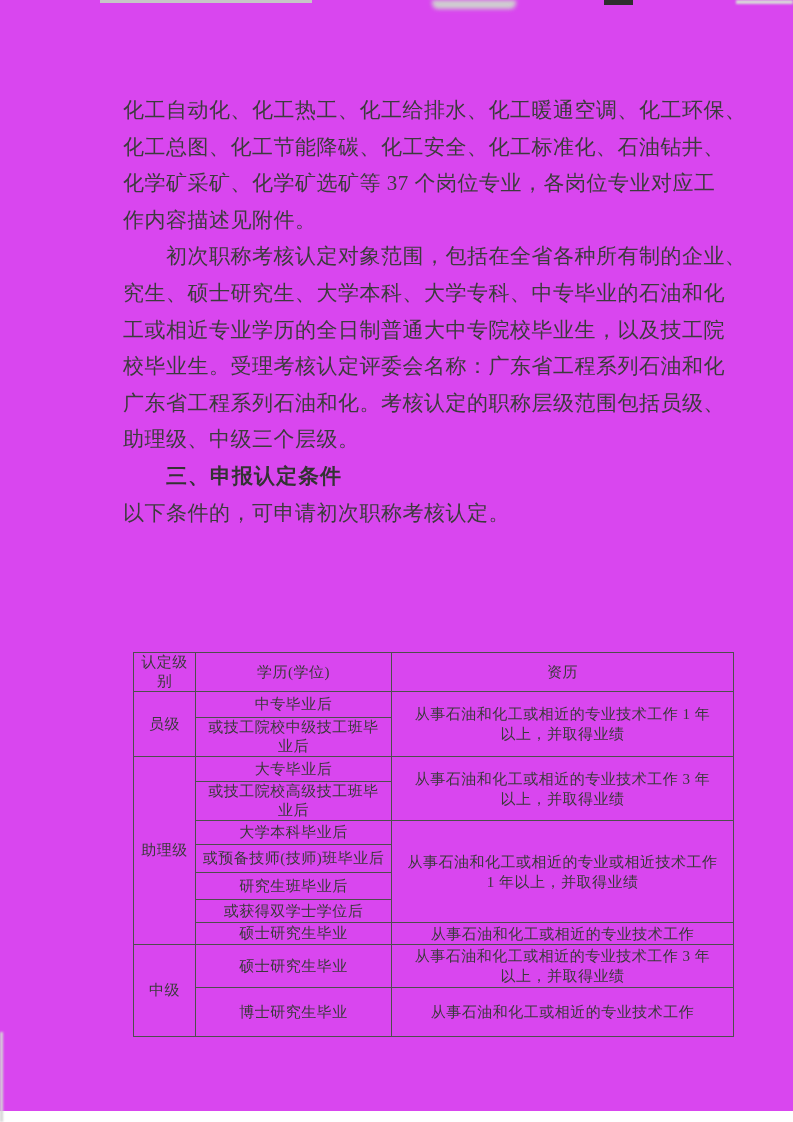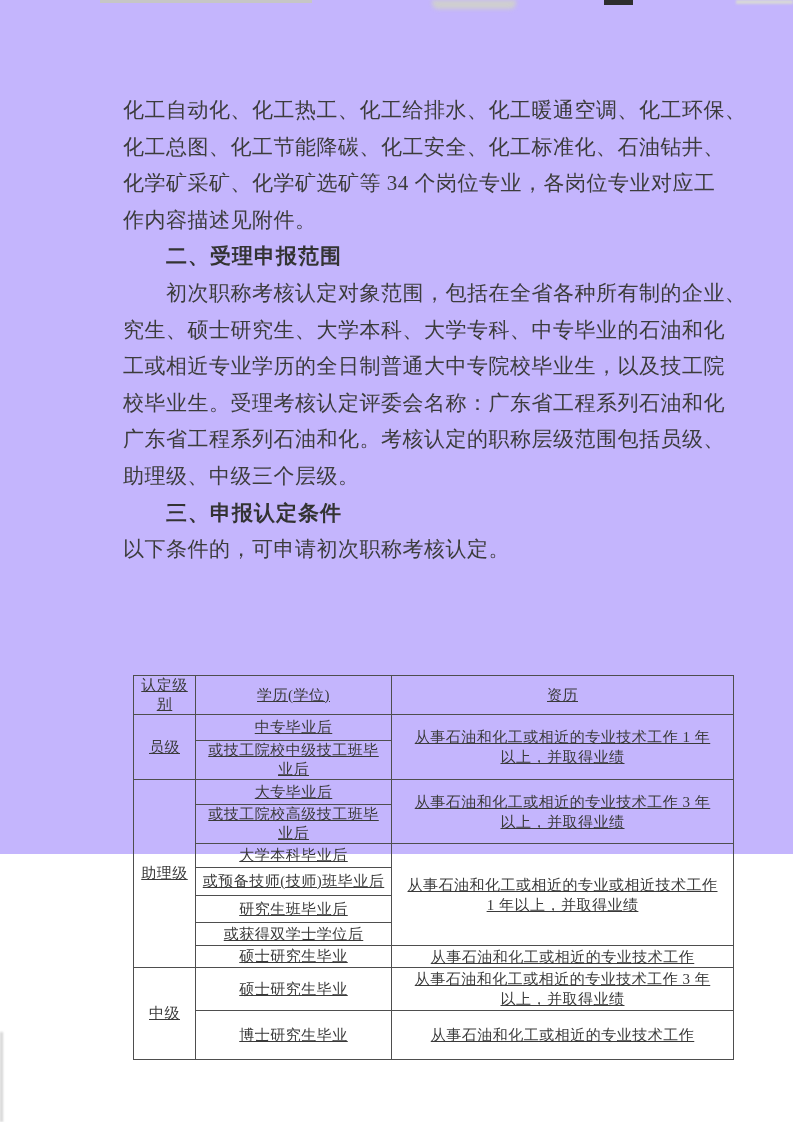--- a/index.html
+++ b/index.html
@@ -4,22 +4,22 @@
 <style>
   html,body{margin:0;padding:0;}
   body{
     width:793px;height:1122px;
     background:#ffffff;
     font-family:"Liberation Serif","DejaVu Serif",serif;
     position:relative;
     overflow:hidden;
   }
   .page{
-    position:absolute;left:0;top:0;width:793px;height:854px;
-    background:#c4b5fd;
+    position:absolute;left:0;top:0;width:793px;height:1111px;
+    background:#d946ef;
   }
   
   .artifact{position:absolute;pointer-events:none;}
   .a-line-left{left:100px;top:0;width:212px;height:3px;background:#c6c6c6;filter:blur(.6px);}
   .a-smudge{left:432px;top:0;width:84px;height:9px;background:#cfcfcf;border-radius:0 0 6px 6px;filter:blur(2px);}
   .a-black{left:604px;top:0;width:29px;height:5px;background:#2e2e2e;filter:blur(.4px);}
   .a-streak-right{left:736px;top:0;width:57px;height:4px;background:#d8d8d8;filter:blur(1px);}
   .a-left-edge{left:0;top:1032px;width:3px;height:90px;background:#d4d4d4;filter:blur(.8px);}
 
   .content{
@@ -36,25 +36,24 @@
   }
   .line.short{text-align-last:left;}
   .line.indent{padding-left:43px;}
   .heading{
     font-weight:bold;color:#333;
     text-align-last:left;
     letter-spacing:1px;
   }
 
   table.cond{
-    position:absolute;left:133px;top:675px;
+    position:absolute;left:133px;top:652px;
     width:600px;border-collapse:collapse;table-layout:fixed;
     font-size:15px;color:#3a3a3a;
     letter-spacing:.5px;
-    text-decoration:underline;
   }
   table.cond col.c1{width:62px;}
   table.cond col.c2{width:196px;}
   table.cond col.c3{width:342px;}
   table.cond th,table.cond td{
     border:1px solid #4e4e4e;
     padding:0 5px;
     vertical-align:middle;
     font-weight:normal;
     overflow:hidden;
@@ -75,24 +74,23 @@
 
   <div class="artifact a-line-left"></div>
   <div class="artifact a-smudge"></div>
   <div class="artifact a-black"></div>
   <div class="artifact a-streak-right"></div>
   <div class="artifact a-left-edge"></div>
 
   <div class="content">
     <div class="line">化工自动化、化工热工、化工给排水、化工暖通空调、化工环保、</div>
     <div class="line">化工总图、化工节能降碳、化工安全、化工标准化、石油钻井、</div>
-    <div class="line">化学矿采矿、化学矿选矿等 34 个岗位专业，各岗位专业对应工</div>
+    <div class="line">化学矿采矿、化学矿选矿等 37 个岗位专业，各岗位专业对应工</div>
     <div class="line short">作内容描述见附件。</div>
 
-    <div class="line heading indent">二、受理申报范围</div>
     <div class="line indent">初次职称考核认定对象范围，包括在全省各种所有制的企业、</div>
     <div class="line">究生、硕士研究生、大学本科、大学专科、中专毕业的石油和化</div>
     <div class="line">工或相近专业学历的全日制普通大中专院校毕业生，以及技工院</div>
     <div class="line">校毕业生。受理考核认定评委会名称：广东省工程系列石油和化</div>
     <div class="line">广东省工程系列石油和化。考核认定的职称层级范围包括员级、</div>
     <div class="line short">助理级、中级三个层级。</div>
 
     <div class="line heading indent">三、申报认定条件</div>
     <div class="line short">以下条件的，可申请初次职称考核认定。</div>
   </div>

